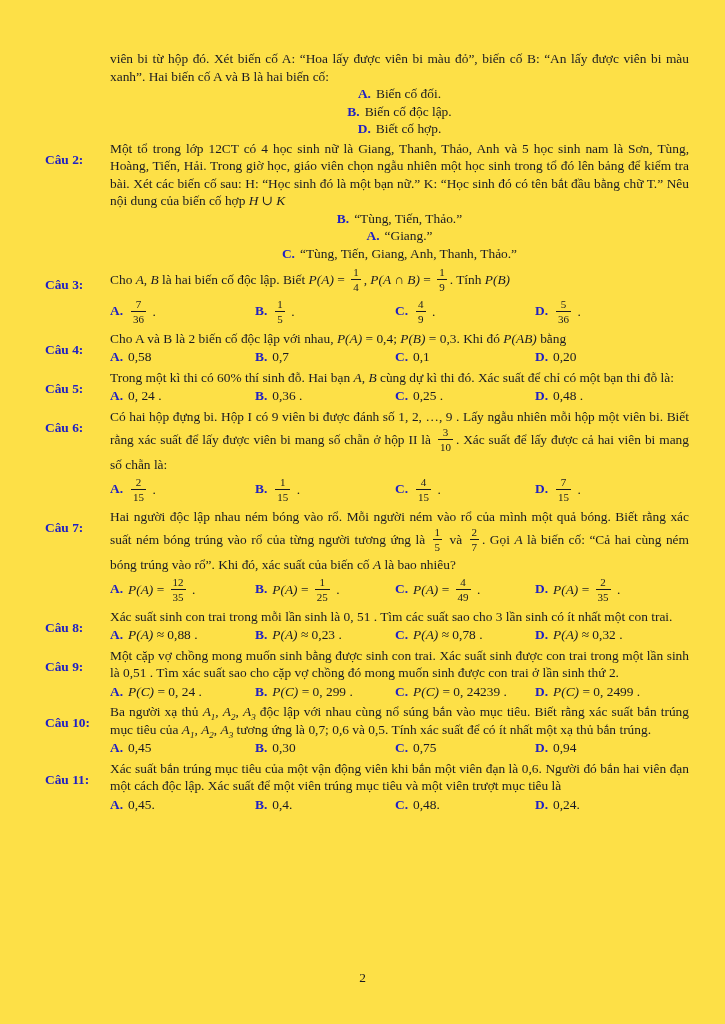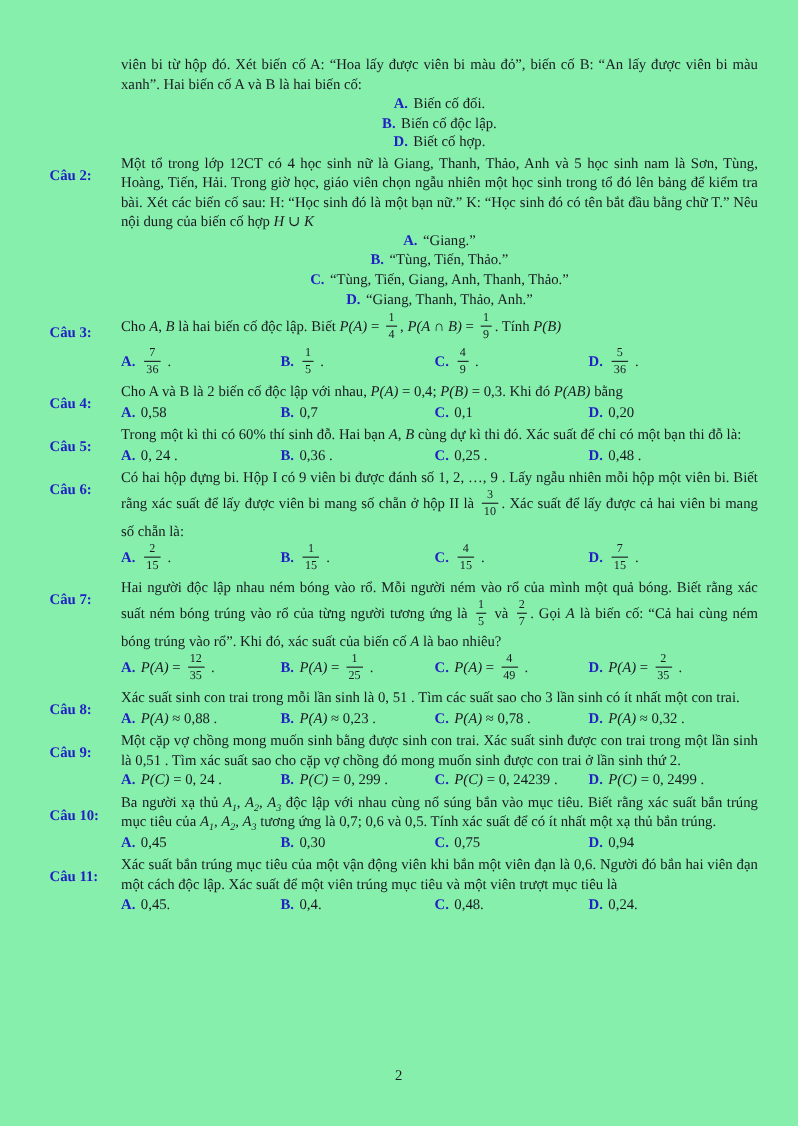--- a/index.html
+++ b/index.html
@@ -1,20 +1,20 @@
 <!DOCTYPE html>
 <html><head>
 <meta charset="utf-8">
 <style>
   html,body{margin:0;padding:0;background:#e8e8e8;}
   .page{
     position:relative;
     width:725px;height:1024px;
     margin:0 auto;
-    background:#86efac;
+    background:#fde047;
     box-sizing:border-box;
     padding:50px 36px 0 45px;
     font-family:"Liberation Serif","DejaVu Serif",serif;
     font-size:13.4px;
     color:#1a1a22;
     overflow:hidden;
   }
   .question{position:relative;text-align:justify;margin-bottom:2px;}
   .qlabel{
     position:absolute;left:0;top:12px;
@@ -62,24 +62,23 @@
             <div class="opt"><span class="letter">B.</span><span class="txt">Biến cố độc lập.</span></div>
             <div class="opt"><span class="letter">D.</span><span class="txt">Biết cố hợp.</span></div>
           </div>
         </div>
       </div>
       <div class="question">
         <div class="qlabel">Câu 2:</div>
         <div class="qcontent">
           <div class="qbody"><span class="txt">Một tổ trong lớp 12CT có 4 học sinh nữ là Giang, Thanh, Thảo, Anh và 5 học sinh nam là Sơn, Tùng, Hoàng, Tiến, Hải. Trong giờ học, giáo viên chọn ngẫu nhiên một học sinh trong tổ đó lên bảng để kiểm tra bài. Xét các biến cố sau: H: “Học sinh đó là một bạn nữ.”  K: “Học sinh đó có tên bắt đầu bằng chữ T.”  Nêu nội dung của biến cố hợp </span><span class="mi">H ∪ K</span></div>
           <div class="opts-stack">
+            <div class="opt"><span class="letter">B.</span><span class="txt">“Tùng, Tiến, Thảo.”</span></div>
             <div class="opt"><span class="letter">A.</span><span class="txt">“Giang.”</span></div>
-            <div class="opt"><span class="letter">B.</span><span class="txt">“Tùng, Tiến, Thảo.”</span></div>
             <div class="opt"><span class="letter">C.</span><span class="txt">“Tùng, Tiến, Giang, Anh, Thanh, Thảo.”</span></div>
-            <div class="opt"><span class="letter">D.</span><span class="txt">“Giang, Thanh, Thảo, Anh.”</span></div>
           </div>
         </div>
       </div>
       <div class="question">
         <div class="qlabel">Câu 3:</div>
         <div class="qcontent">
           <div class="qbody"><span class="txt">Cho </span><span class="mi">A</span><span class="txt">, </span><span class="mi">B</span><span class="txt"> là hai biến cố độc lập. Biết </span><span class="mi">P(A)</span><span class="txt"> = </span><span class="frac"><span class="fn">1</span><span class="fd">4</span></span><span class="txt">, </span><span class="mi">P(A ∩ B)</span><span class="txt"> = </span><span class="frac"><span class="fn">1</span><span class="fd">9</span></span><span class="txt">. Tính </span><span class="mi">P(B)</span></div>
           <div class="opts-row">
             <div class="opt"><span class="letter">A.</span><span class="frac"><span class="fn">7</span><span class="fd">36</span></span><span class="txt"> .</span></div>
             <div class="opt"><span class="letter">B.</span><span class="frac"><span class="fn">1</span><span class="fd">5</span></span><span class="txt"> .</span></div>

